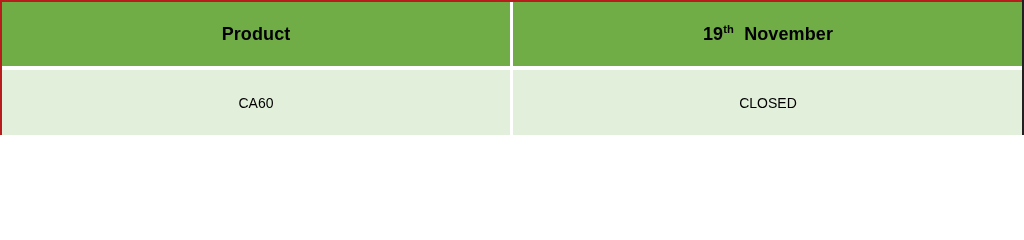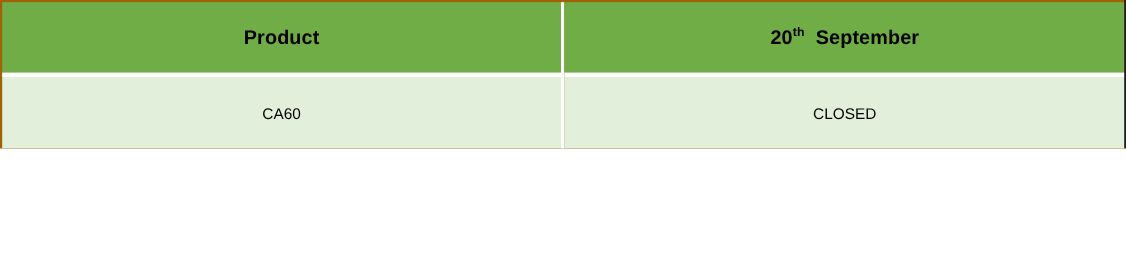--- a/index.html
+++ b/index.html
@@ -13,21 +13,21 @@
     width: 1024px;
     height: 135px;
     overflow: hidden;
     font-family: "Liberation Sans", sans-serif;
   }
 
   .sheet {
     position: relative;
     width: 1024px;
     height: 161px;
-    background: #a16207;
+    background: #b91c1c;
     box-sizing: border-box;
   }
 
   
   .edge-rule {
     position: absolute;
     top: 0;
     right: 0;
     width: 2px;
     height: 135px;
@@ -97,21 +97,21 @@
 
 <div class="sheet">
 
   <table class="schedule-table">
     <thead>
       <tr>
         <th class="head-cell col-product">
           <span>Product</span>
         </th>
         <th class="head-cell col-date">
-          <span class="date-label"><span>20</span><span class="ordinal-suffix">th</span><span>  September</span></span>
+          <span class="date-label"><span>19</span><span class="ordinal-suffix">th</span><span>  November</span></span>
         </th>
       </tr>
     </thead>
     <tbody>
       <tr>
         <td class="body-cell col-product">
           <span>CA60</span>
         </td>
         <td class="body-cell col-date">
           <span>CLOSED</span>

